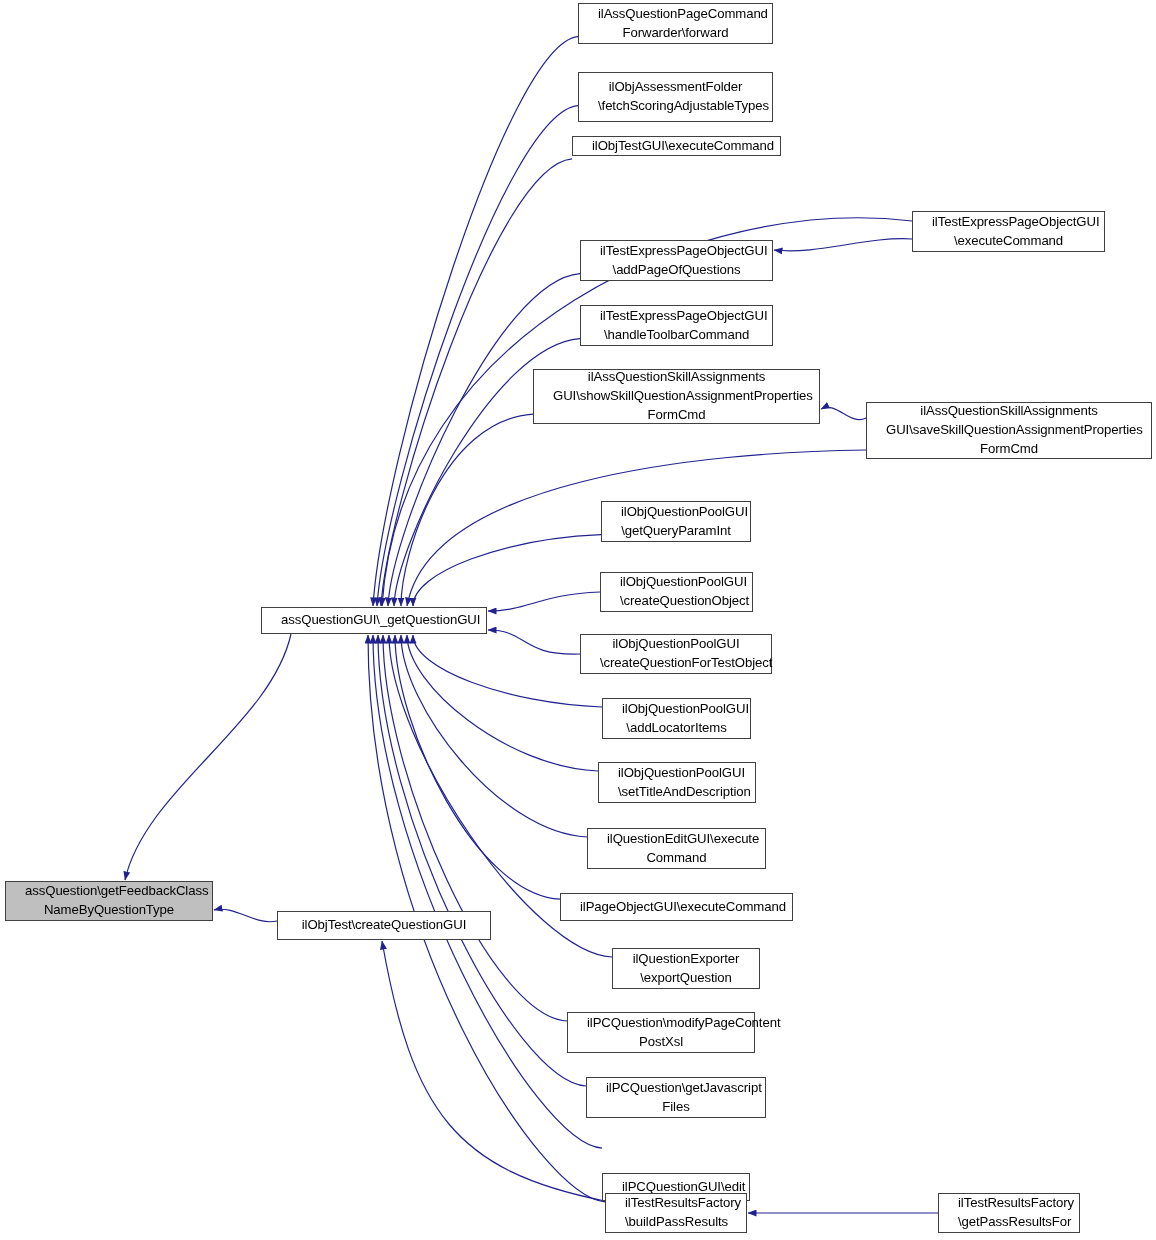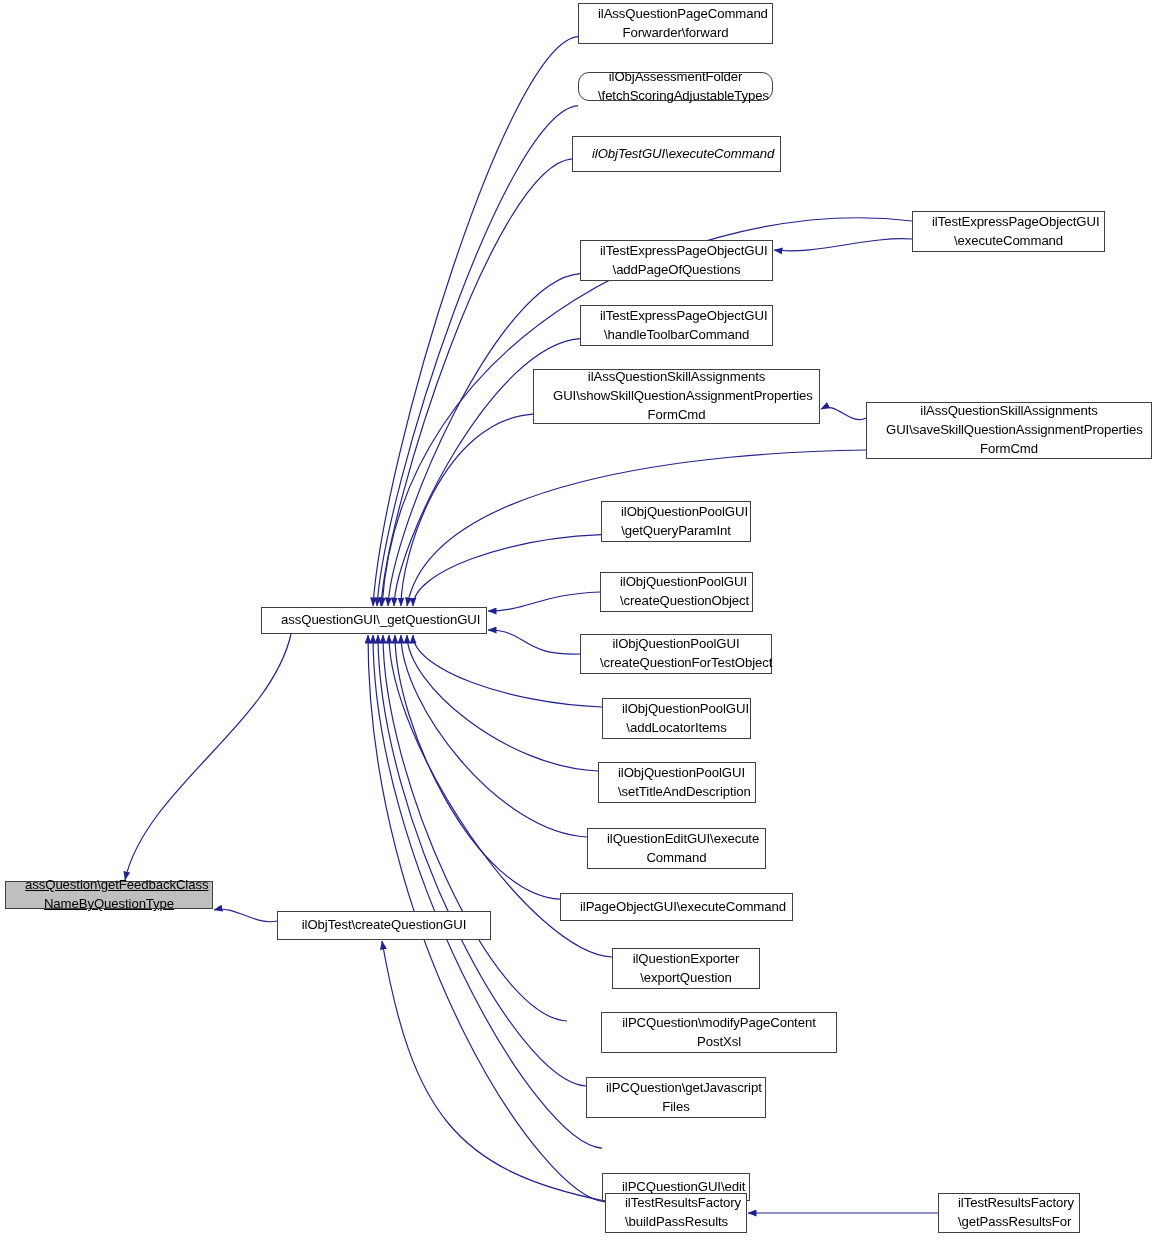--- a/index.html
+++ b/index.html
@@ -81,29 +81,29 @@
         <path d="M612,957.02 C532,953.02 389,745 389,635" fill="none" stroke="#22228f" stroke-width="1.2" marker-end="url(#arrowhead)"></path>
         <path d="M567,1021.02 C491,1017.02 383,775 383,635" fill="none" stroke="#22228f" stroke-width="1.2" marker-end="url(#arrowhead)"></path>
         <path d="M586,1086.02 C514,1082.02 378,815 378,635" fill="none" stroke="#22228f" stroke-width="1.2" marker-end="url(#arrowhead)"></path>
         <path d="M602,1148.16 C534,1144.16 373,855 373,635" fill="none" stroke="#22228f" stroke-width="1.2" marker-end="url(#arrowhead)"></path>
         <path d="M605,1201.8 C541,1197.8 368,935 368,635" fill="none" stroke="#22228f" stroke-width="1.2" marker-end="url(#arrowhead)"></path>
         <path d="M605,1201 C455,1171 412,1111 382,941" fill="none" stroke="#22228f" stroke-width="1.2" marker-end="url(#arrowhead)"></path>
         <path d="M938,1213 C878,1213 808,1213 748,1213" fill="none" stroke="#22228f" stroke-width="1.2" marker-end="url(#arrowhead)"></path>
       </g>
   </svg>
   <div id="nodes-layer">
-      <div class="node highlight" style="left: 5px; top: 881px; width: 208px; height: 28px; text-decoration: underline;"><span class="node-label">assQuestion\getFeedbackClass
+      <div class="node highlight" style="left: 5px; top: 881px; width: 208px; height: 40px;"><span class="node-label">assQuestion\getFeedbackClass
 NameByQuestionType</span></div>
       <div class="node" style="left: 277px; top: 911px; width: 214px; height: 29px;"><span class="node-label">ilObjTest\createQuestionGUI</span></div>
       <div class="node" style="left: 261px; top: 607px; width: 226px; height: 27px; justify-content: flex-end;"><span class="node-label">assQuestionGUI\_getQuestionGUI</span></div>
       <div class="node" style="left: 578px; top: 3px; width: 195px; height: 41px;"><span class="node-label">ilAssQuestionPageCommand
 Forwarder\forward</span></div>
-      <div class="node" style="left: 578px; top: 72px; width: 195px; height: 29px; border-radius: 11px;"><span class="node-label">ilObjAssessmentFolder
+      <div class="node" style="left: 578px; top: 72px; width: 195px; height: 50px;"><span class="node-label">ilObjAssessmentFolder
 \fetchScoringAdjustableTypes</span></div>
-      <div class="node" style="left: 572px; top: 136px; width: 209px; height: 36px; font-style: italic;"><span class="node-label">ilObjTestGUI\executeCommand</span></div>
+      <div class="node" style="left: 572px; top: 136px; width: 209px; height: 20px;"><span class="node-label">ilObjTestGUI\executeCommand</span></div>
       <div class="node" style="left: 912px; top: 211px; width: 193px; height: 41px;"><span class="node-label">ilTestExpressPageObjectGUI
 \executeCommand</span></div>
       <div class="node" style="left: 580px; top: 240px; width: 193px; height: 41px;"><span class="node-label">ilTestExpressPageObjectGUI
 \addPageOfQuestions</span></div>
       <div class="node" style="left: 580px; top: 305px; width: 193px; height: 41px;"><span class="node-label">ilTestExpressPageObjectGUI
 \handleToolbarCommand</span></div>
       <div class="node" style="left: 533px; top: 369px; width: 287px; height: 55px;"><span class="node-label">ilAssQuestionSkillAssignments
 GUI\showSkillQuestionAssignmentProperties
 FormCmd</span></div>
       <div class="node" style="left: 866px; top: 402px; width: 286px; height: 57px;"><span class="node-label">ilAssQuestionSkillAssignments
@@ -117,21 +117,21 @@
 \createQuestionForTestObject</span></div>
       <div class="node" style="left: 602px; top: 698px; width: 149px; height: 41px;"><span class="node-label">ilObjQuestionPoolGUI
 \addLocatorItems</span></div>
       <div class="node" style="left: 598px; top: 762px; width: 158px; height: 41px;"><span class="node-label">ilObjQuestionPoolGUI
 \setTitleAndDescription</span></div>
       <div class="node" style="left: 587px; top: 828px; width: 179px; height: 41px; text-align: center;"><span class="node-label">ilQuestionEditGUI\execute
 Command</span></div>
       <div class="node" style="left: 560px; top: 893px; width: 233px; height: 28px;"><span class="node-label">ilPageObjectGUI\executeCommand</span></div>
       <div class="node" style="left: 612px; top: 948px; width: 148px; height: 41px;"><span class="node-label">ilQuestionExporter
 \exportQuestion</span></div>
-      <div class="node" style="left: 601px; top: 1012px; width: 236px; height: 41px;"><span class="node-label">ilPCQuestion\modifyPageContent
+      <div class="node" style="left: 567px; top: 1012px; width: 188px; height: 41px;"><span class="node-label">ilPCQuestion\modifyPageContent
 PostXsl</span></div>
       <div class="node" style="left: 586px; top: 1077px; width: 180px; height: 41px;"><span class="node-label">ilPCQuestion\getJavascript
 Files</span></div>
       <div class="node" style="left: 602px; top: 1142px; width: 148px; height: 28px; margin-top: 31px;"><span class="node-label">ilPCQuestionGUI\edit</span></div>
       <div class="node" style="left: 605px; top: 1193px; width: 142px; height: 40px;"><span class="node-label">ilTestResultsFactory
 \buildPassResults</span></div>
       <div class="node" style="left: 938px; top: 1193px; width: 142px; height: 40px;"><span class="node-label">ilTestResultsFactory
 \getPassResultsFor</span></div>
     </div>
 </div>

